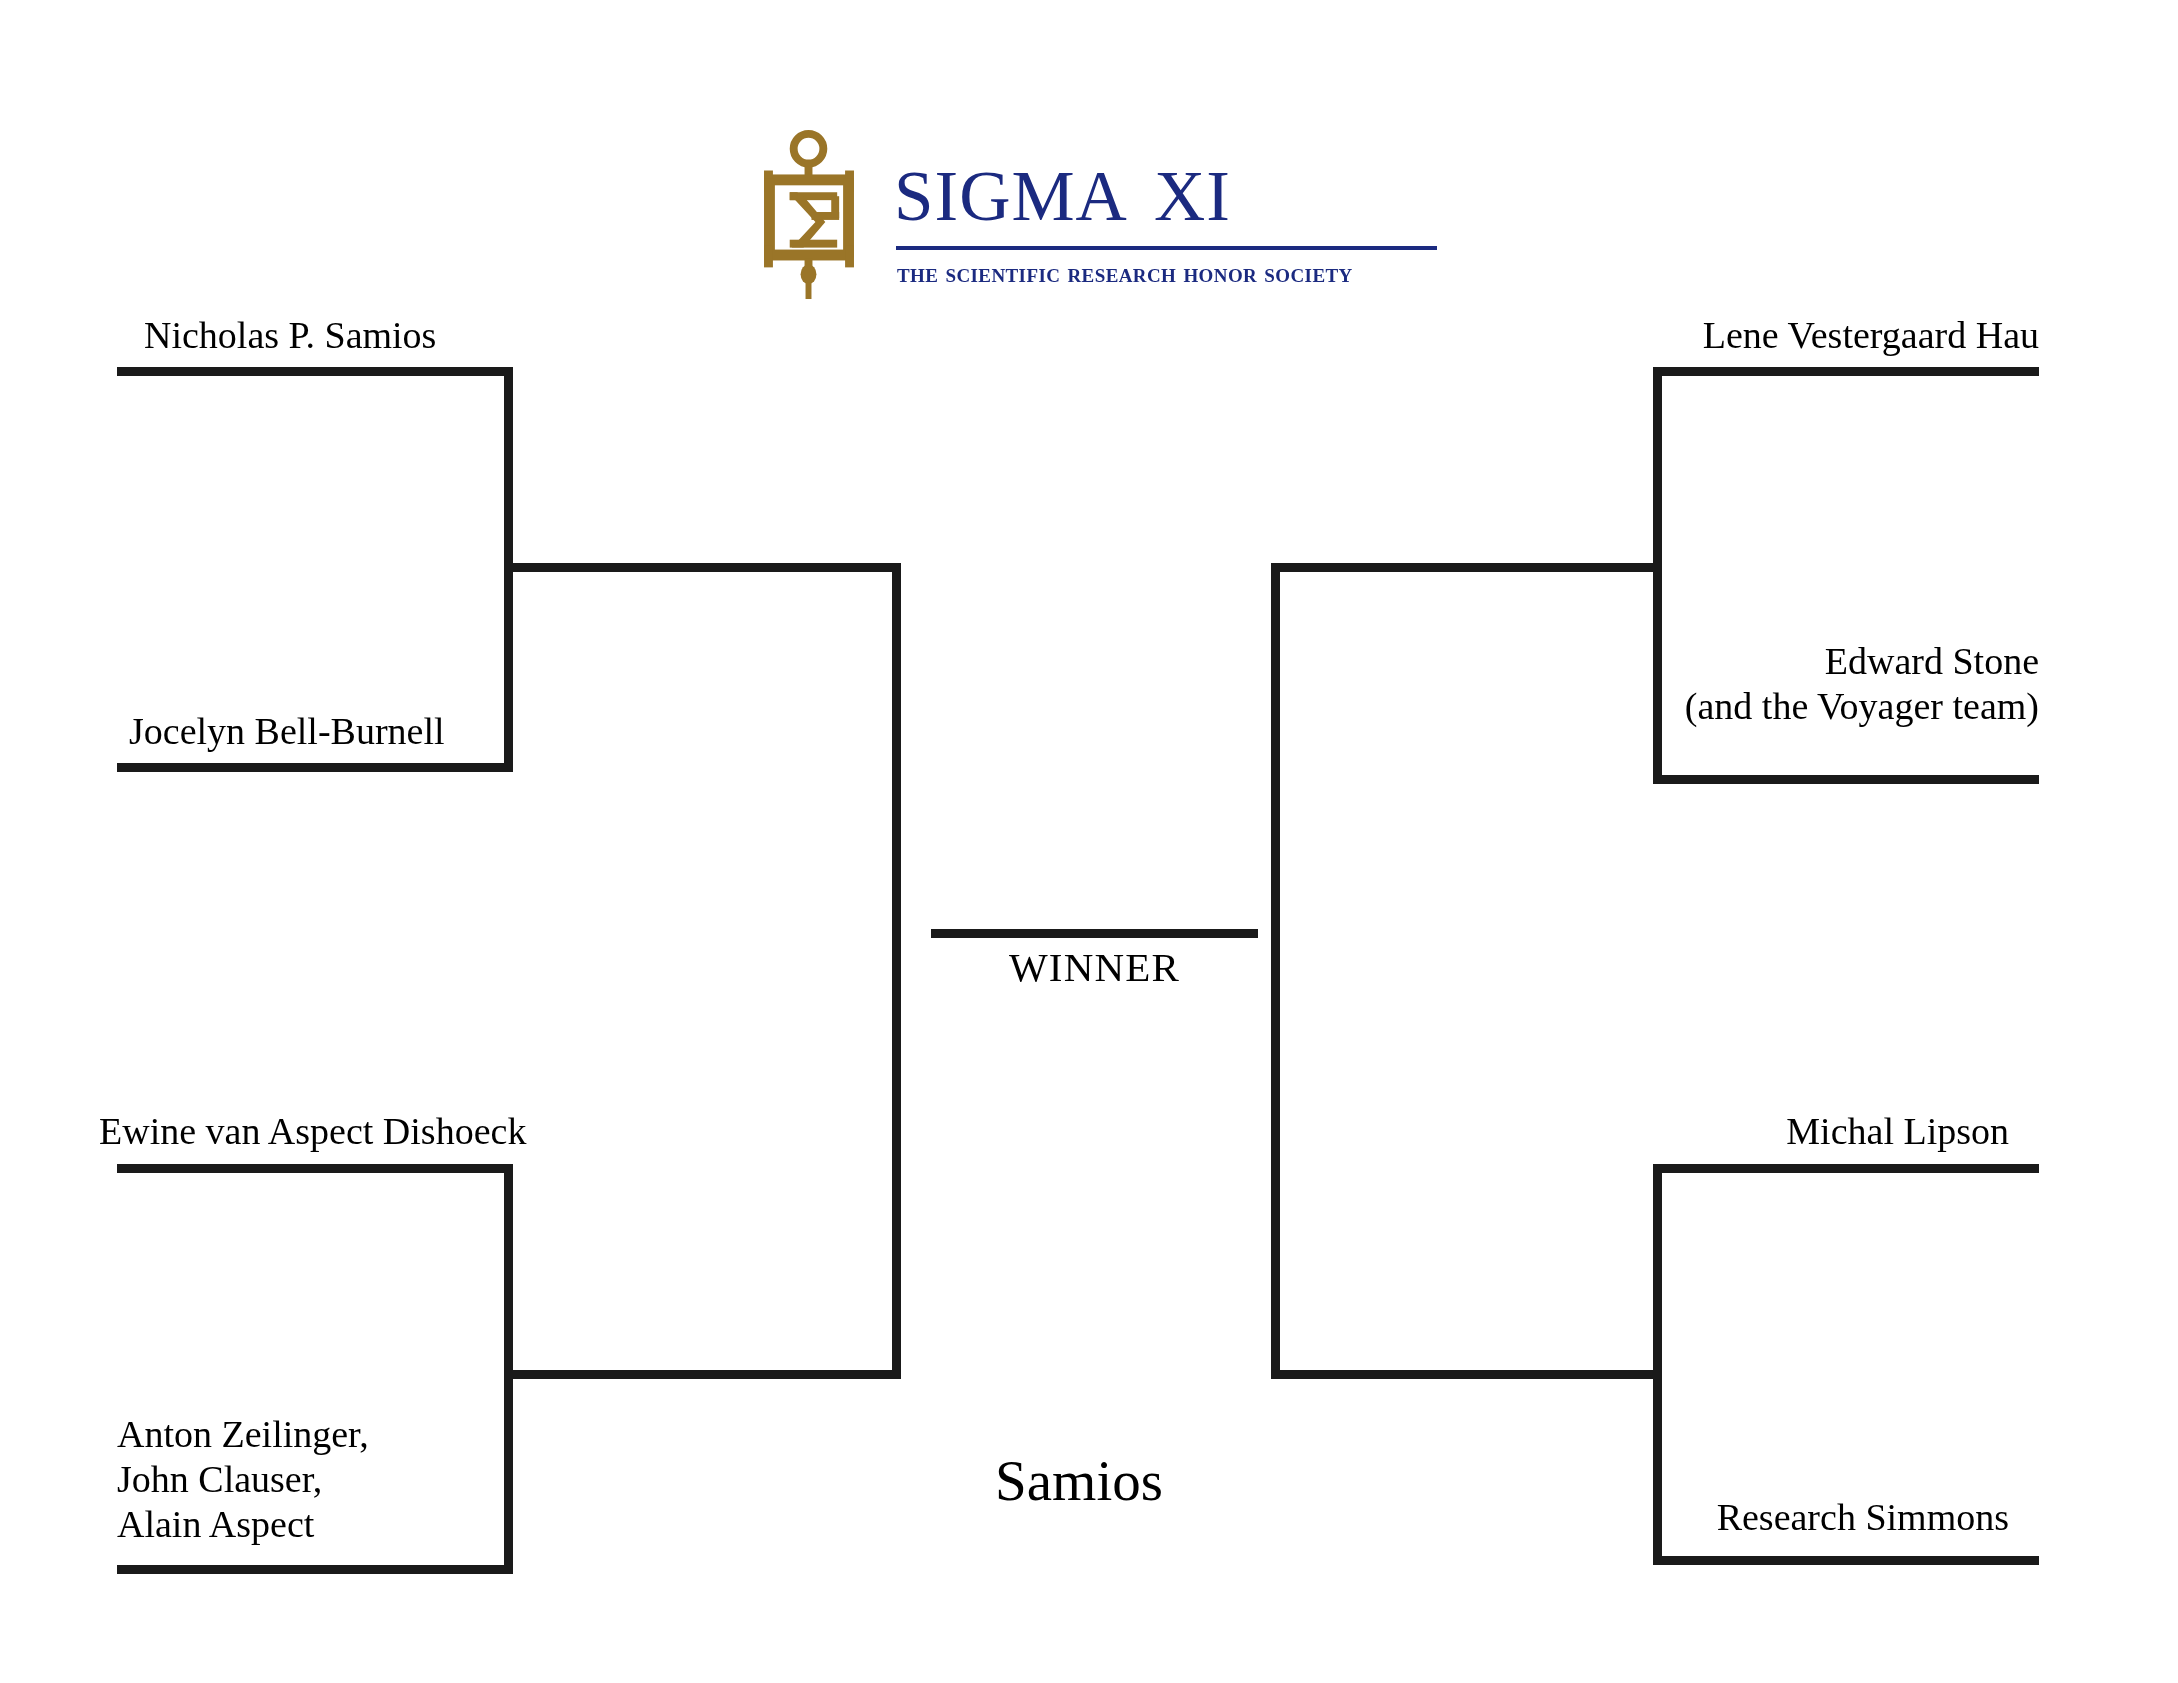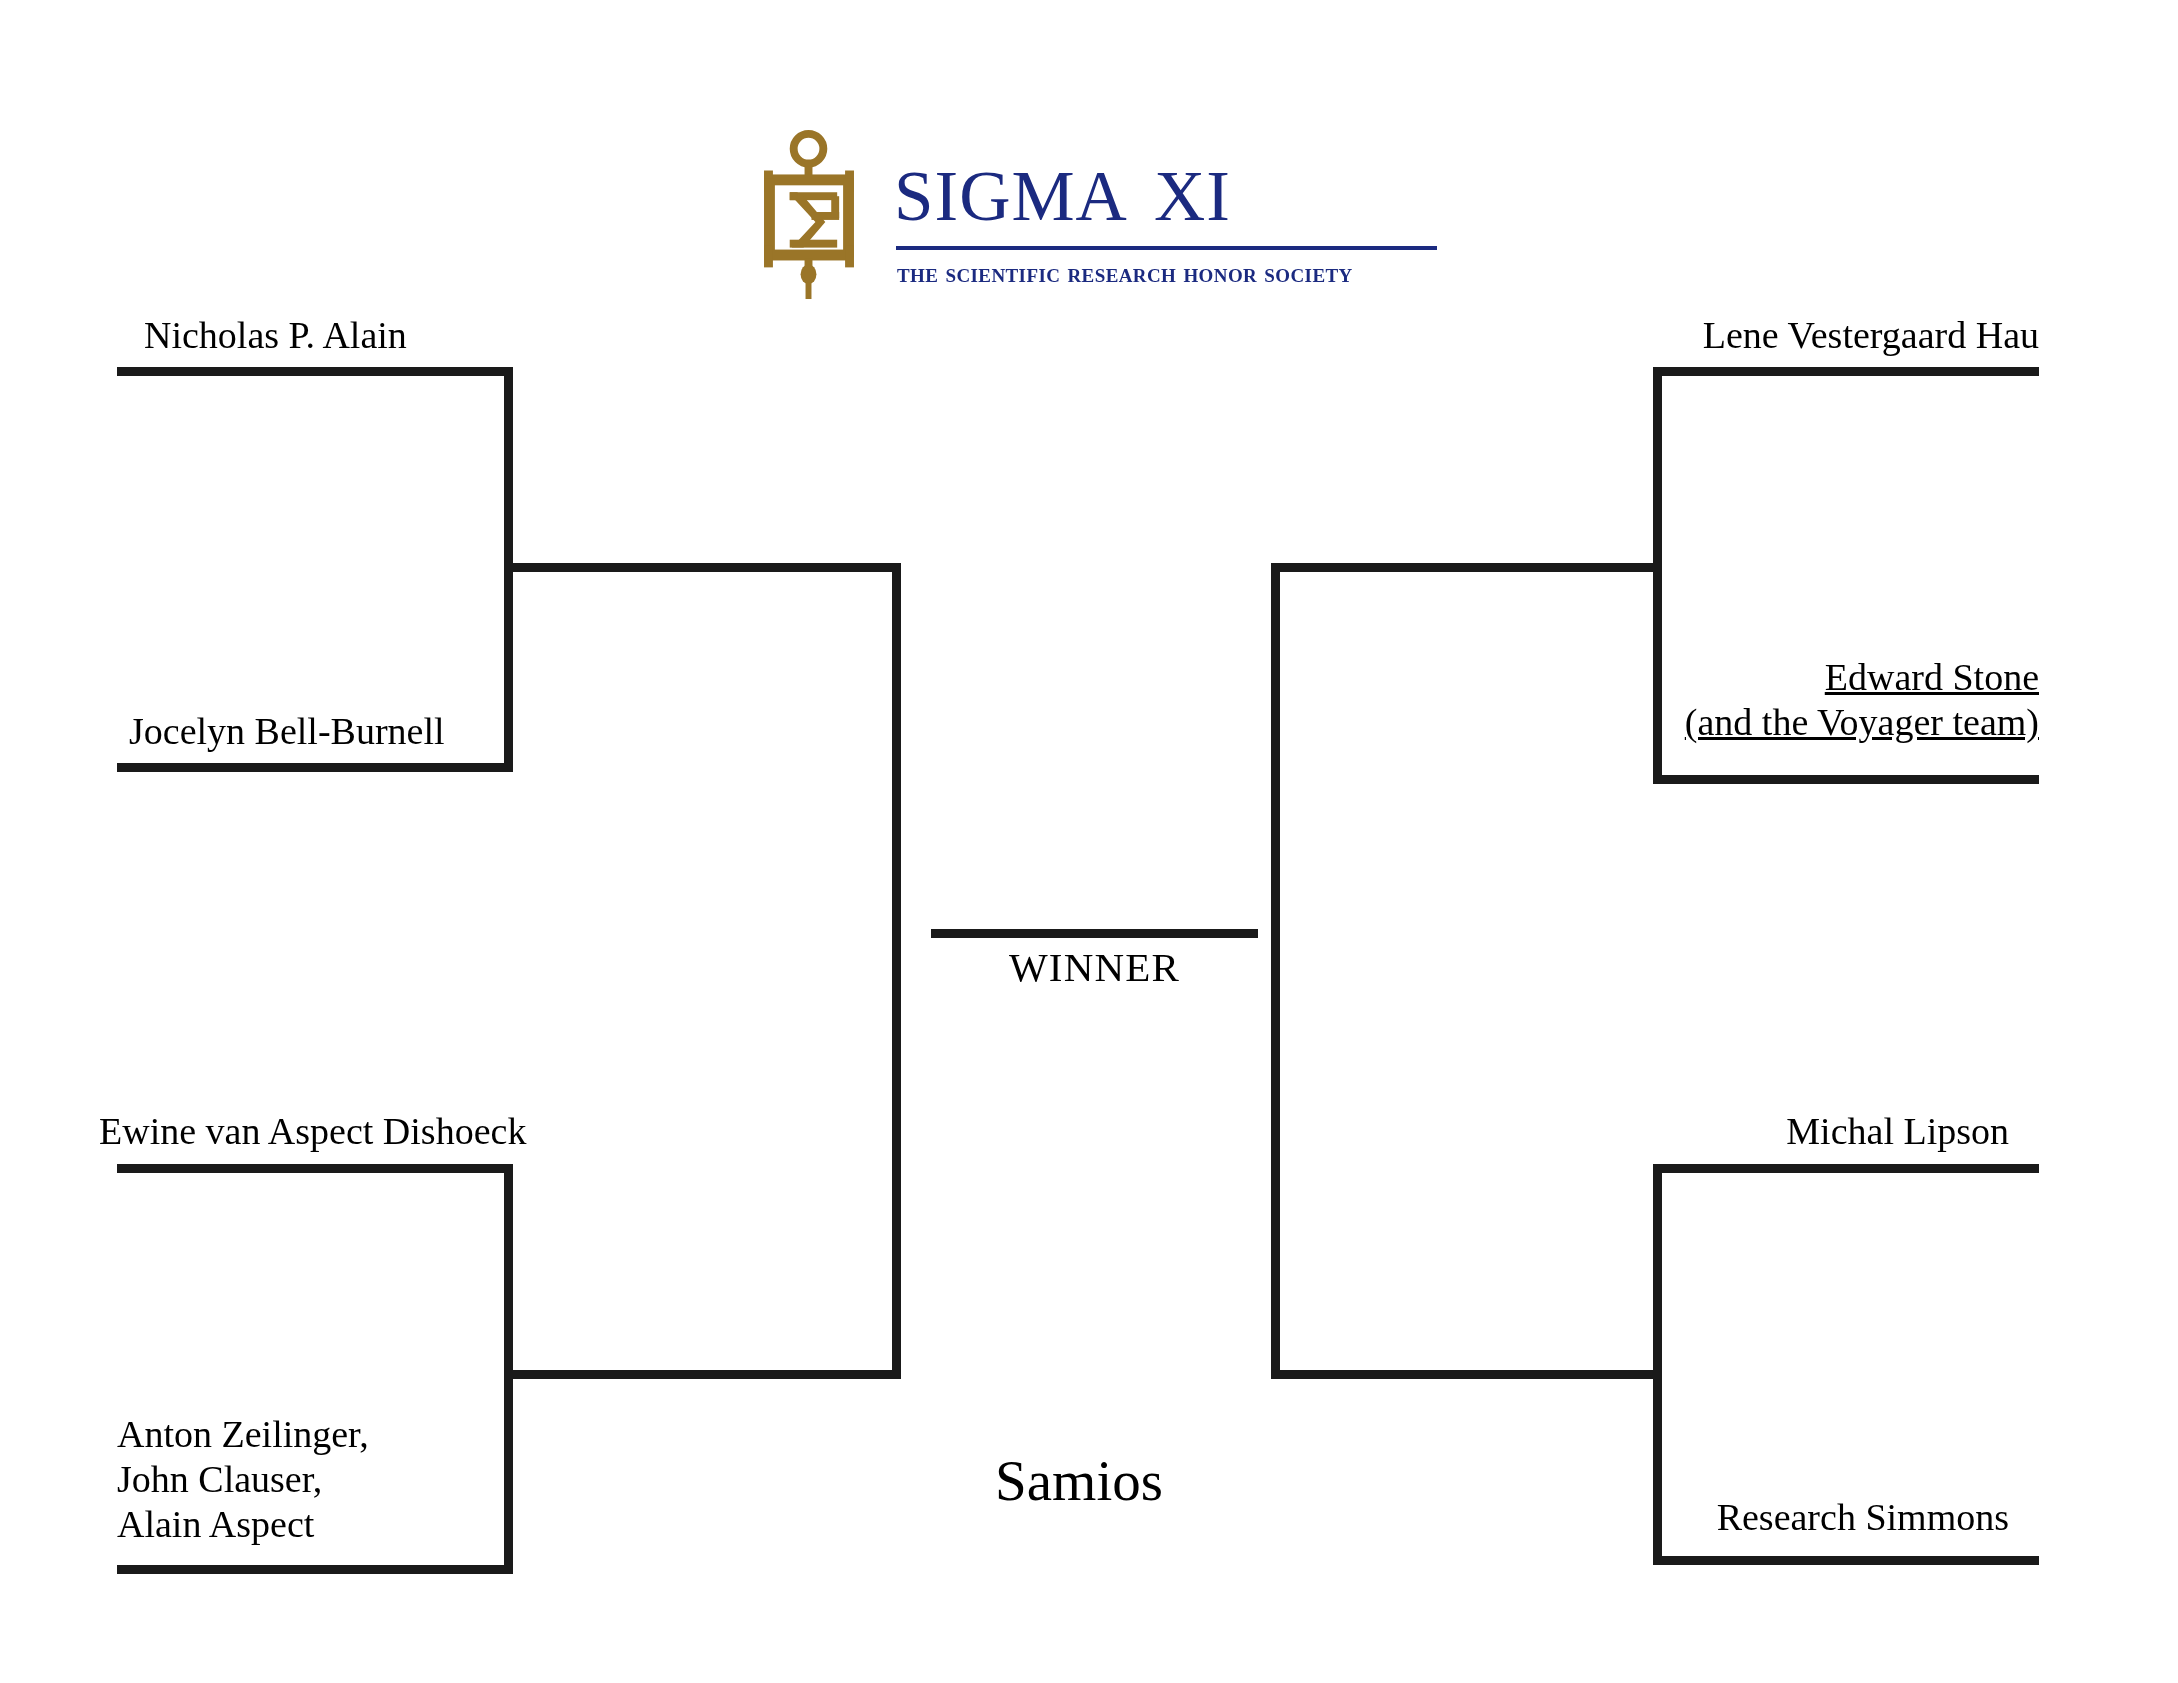--- a/index.html
+++ b/index.html
@@ -165,21 +165,21 @@
     </div>
 
     <div id="logo-wordmark">
       <div class="wordmark-main">Sigma Xi</div>
       <div class="wordmark-rule"></div>
       <div class="wordmark-sub">The Scientific Research Honor Society</div>
     </div>
 
   </div>
 
-  <div class="slot-label align-left" style="left:144px; top:269px; width:475px;">Nicholas P. Alain</div>
+  <div class="slot-label align-left" style="left:144px; top:269px; width:475px;">Nicholas P. Samios</div>
   <div class="hline" style="left:117px; top:323px; width:396px;"></div>
 
   <div class="slot-label align-left" style="left:129px; top:665px; width:475px;">Jocelyn Bell-Burnell</div>
   <div class="hline" style="left:117px; top:719px; width:396px;"></div>
 
   <div class="vline" style="left:504px; top:323px; height:405px;"></div>
 
   <div class="slot-label align-left" style="left:99px; top:1065px; width:515px;">Ewine van Aspect Dishoeck</div>
   <div class="hline" style="left:117px; top:1120px; width:396px;"></div>
 
@@ -201,21 +201,21 @@
 
   <div id="discipline-title">Samios</div>
 
   <div class="vline" style="left:1271px; top:519px; height:816px;"></div>
   <div class="hline" style="left:1271px; top:519px; width:391px;"></div>
   <div class="hline" style="left:1271px; top:1326px; width:391px;"></div>
 
   <div class="slot-label align-right" style="left:1544px; top:269px; width:495px;">Lene Vestergaard Hau</div>
   <div class="hline" style="left:1653px; top:323px; width:386px;"></div>
 
-  <div class="slot-label align-right multiline" style="left:1544px; top:611px; width:495px;text-decoration:underline;">
+  <div class="slot-label align-right multiline" style="left:1544px; top:595px; width:495px;">
     <div>Edward Stone</div>
     <div>(and the Voyager team)</div>
   </div>
   <div class="hline" style="left:1653px; top:731px; width:386px;"></div>
 
   <div class="vline" style="left:1653px; top:323px; height:417px;"></div>
 
   <div class="slot-label align-right" style="left:1544px; top:1065px; width:465px;">Michal Lipson</div>
   <div class="hline" style="left:1653px; top:1120px; width:386px;"></div>
 

